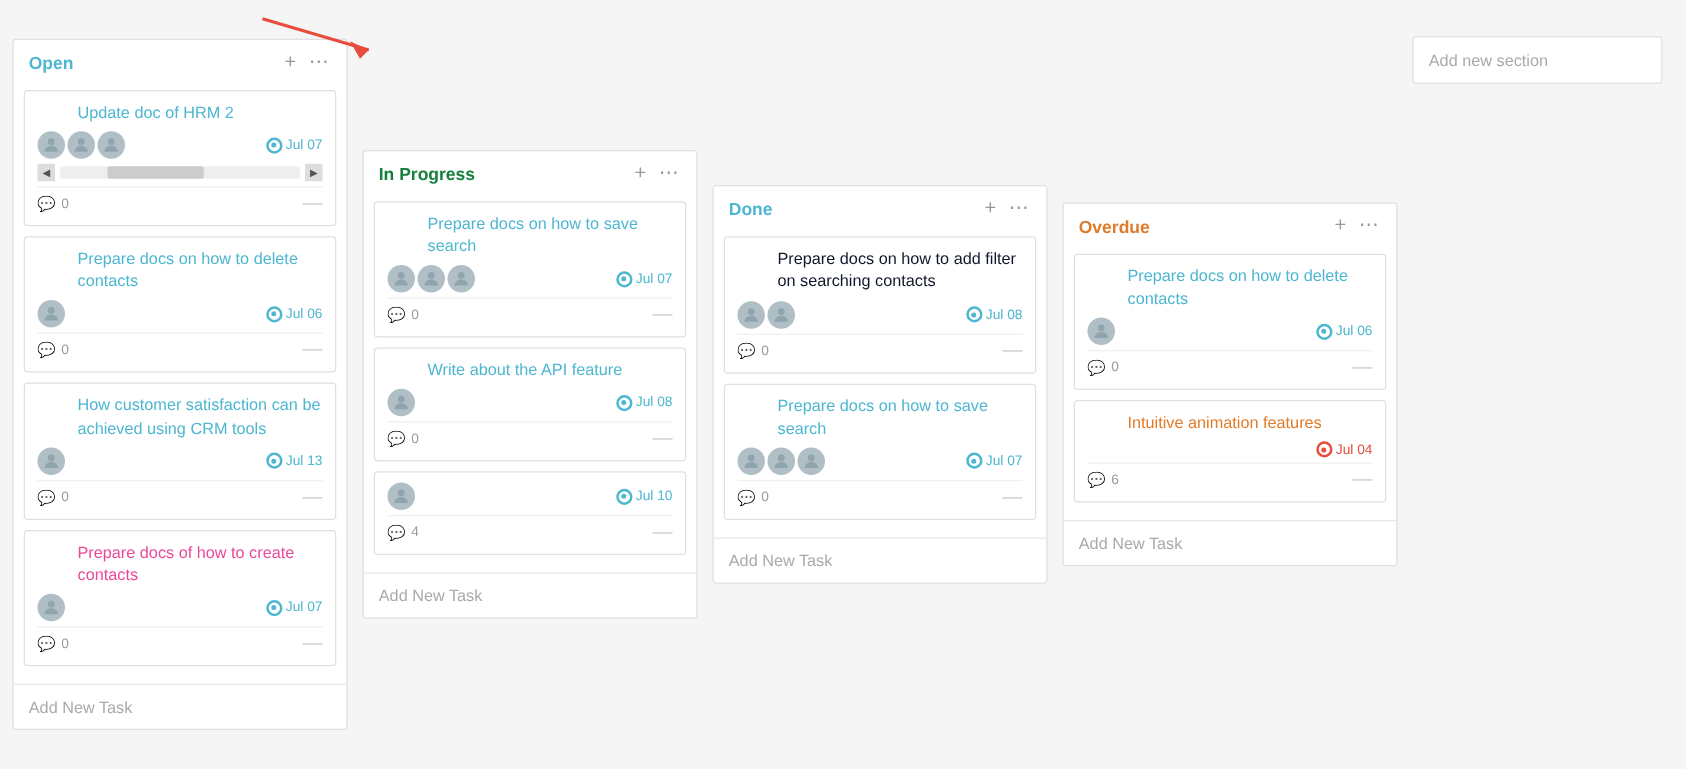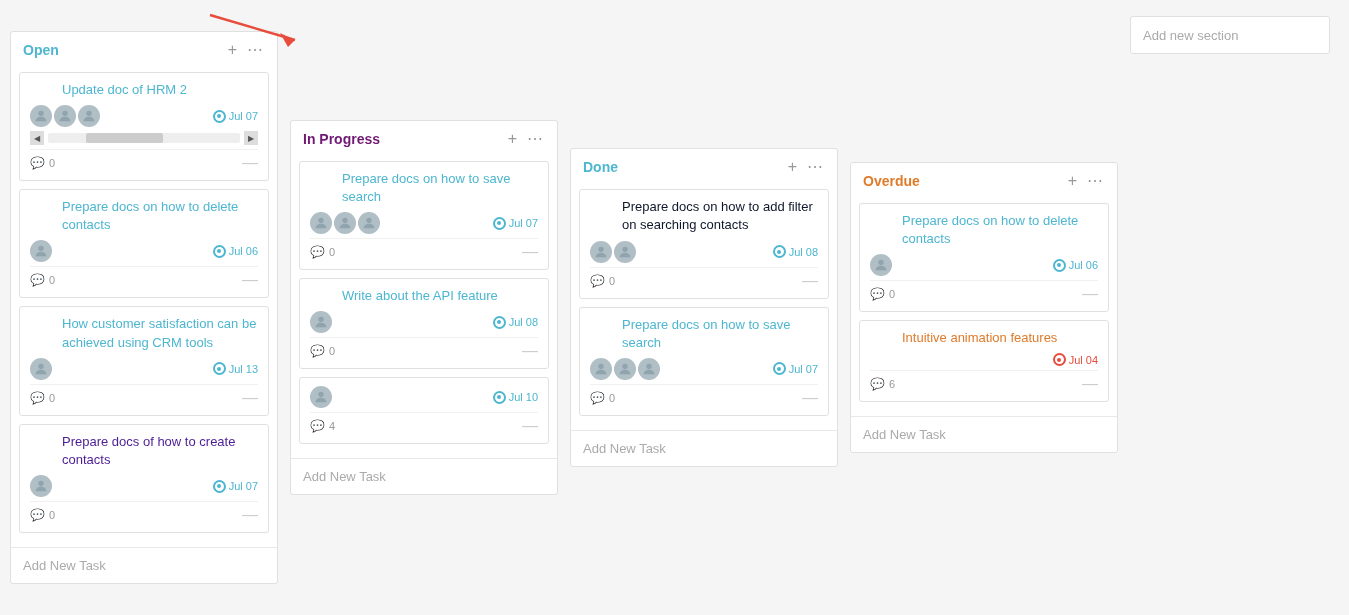--- a/index.html
+++ b/index.html
@@ -150,21 +150,21 @@
       border-radius: 3px;
       height: 38px;
       min-width: 200px;
       display: flex;
       align-items: center;
       padding: 0 12px;
       color: #aaa;
       font-size: 13px;
       cursor: pointer;
       align-self: flex-start;
-      margin-top: 6px;
+      margin-top: 19px;
     }
     .scroll-bar-row {
       display: flex;
       align-items: center;
       gap: 4px;
       margin-bottom: 4px;
     }
     .scroll-btn {
       width: 14px;
       height: 14px;
@@ -317,21 +317,21 @@
 
       <div class="task-footer">
         <div class="task-comments">
           <span class="comment-icon">💬</span>
           <span>0</span>
         </div>
         <span class="task-dash">—</span>
       </div>
     </div>
           <div class="task-card">
-      <div class="task-title" style="color:#4c1d95">Prepare docs of how to create contacts</div>
+      <div class="task-title" style="color:#ec4899">Prepare docs of how to create contacts</div>
       <div class="task-meta">
         <div class="task-avatars">
                 <span class="avatar">
                   <svg viewBox="0 0 24 24" fill="#90a4ae" xmlns="http://www.w3.org/2000/svg">
     <circle cx="12" cy="8" r="4" fill="#90a4ae"></circle>
     <path d="M4 20c0-4 3.6-7 8-7s8 3 8 7" fill="#90a4ae"></path>
   </svg>
                 </span>
               </div>
         <div class="task-date" style="color:#4db6d0">
@@ -348,21 +348,21 @@
           <span>0</span>
         </div>
         <span class="task-dash">—</span>
       </div>
     </div>
         </div>
         <button class="add-task-btn">Add New Task</button>
       </div>
       <div class="column">
         <div class="column-header">
-    <span class="column-title" style="color:#701a75">In Progress</span>
+    <span class="column-title" style="color:#15803d">In Progress</span>
     <div class="column-actions">
       <button class="col-action-btn" title="Add">+</button>
       <button class="col-action-btn" title="More">⋯</button>
     </div>
   </div>
         <div class="column-body">
           <div class="task-card">
       <div class="task-title" style="color:#4db6d0">Prepare docs on how to save search</div>
       <div class="task-meta">
         <div class="task-avatars">

